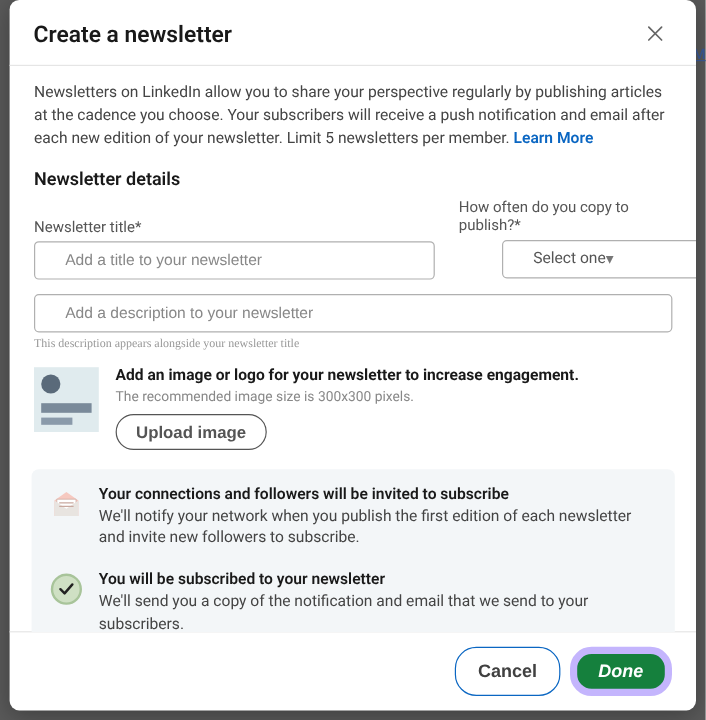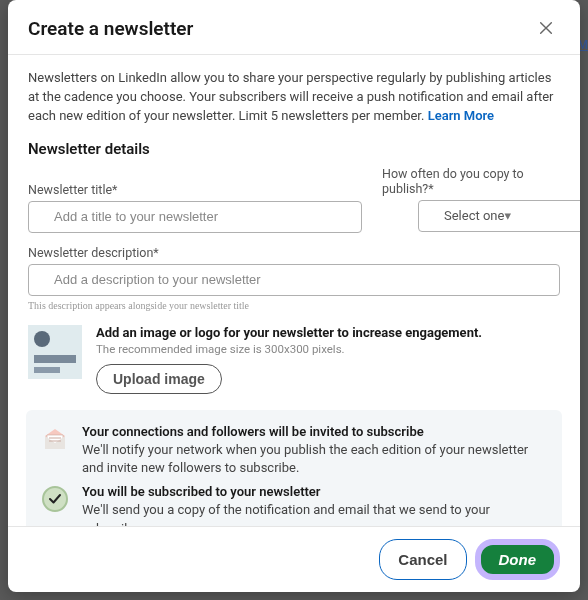--- a/index.html
+++ b/index.html
@@ -143,21 +143,21 @@
   }
   .info-block {
     background: #f3f6f8;
     border-radius: 6px;
     margin: 16px -2px 0 -2px;
     padding: 14px 14px 10px 14px;
   }
   .info-item {
     display: flex;
     gap: 12px;
-    margin-bottom: 6px;
+    margin-bottom: 17px;
   }
   .info-item:last-child { margin-bottom: 6px; }
   .info-icon {
     width: 30px; height: 30px;
     flex-shrink: 0;
   }
   .info-text { flex: 1; }
   .info-title { font-weight: 600; font-size: 13px; }
   .info-body { font-size: 13px; color: #444; line-height: 1.45; margin-top: 2px; }
   .modal-footer {
@@ -226,21 +226,20 @@
       <div class="col-right">
         <div class="field-label">How often do you copy to publish?*</div>
         <div class="select">
           <span>Select one</span>
           <span class="chev">▾</span>
         </div>
       </div>
     </div>
 
     <div class="desc-field">
-      <div class="field-label">Newsletter description*</div>
       <input class="text-input" type="text" placeholder="Add a description to your newsletter" style="">
       <div class="hint">This description appears alongside your newsletter title</div>
     </div>
 
     <div class="image-row">
       <div class="image-thumb">
         <div class="thumb-circle"></div>
         <div class="thumb-bar1"></div>
         <div class="thumb-bar2"></div>
       </div>
@@ -258,21 +257,21 @@
           <svg width="30" height="30" viewBox="0 0 30 30">
             <path d="M5 12 L15 5 L25 12 L25 25 L5 25 Z" fill="#f6c9c0"></path>
             <path d="M7 11 L23 11 L23 22 L7 22 Z" fill="#fff" stroke="#c9a99f" stroke-width="0.6"></path>
             <path d="M5 12 L15 19 L25 12 L25 25 L5 25 Z" fill="#e8e4e0"></path>
             <line x1="9" y1="14" x2="21" y2="14" stroke="#c9a99f" stroke-width="1"></line>
             <line x1="9" y1="17" x2="21" y2="17" stroke="#c9a99f" stroke-width="1"></line>
           </svg>
         </div>
         <div class="info-text">
           <div class="info-title">Your connections and followers will be invited to subscribe</div>
-          <div class="info-body">We'll notify your network when you publish the each edition of your newsletter and invite new followers to subscribe.</div>
+          <div class="info-body">We'll notify your network when you publish the first edition of each newsletter and invite new followers to subscribe.</div>
         </div>
       </div>
 
       <div class="info-item">
         <div class="info-icon">
           <svg width="30" height="30" viewBox="0 0 30 30">
             <circle cx="15" cy="15" r="12" fill="#cfe0c4" stroke="#a8c49a" stroke-width="2"></circle>
             <path d="M10 15 L13.5 18.5 L20 11" stroke="#222" stroke-width="2" fill="none" stroke-linecap="round" stroke-linejoin="round"></path>
           </svg>
         </div>

